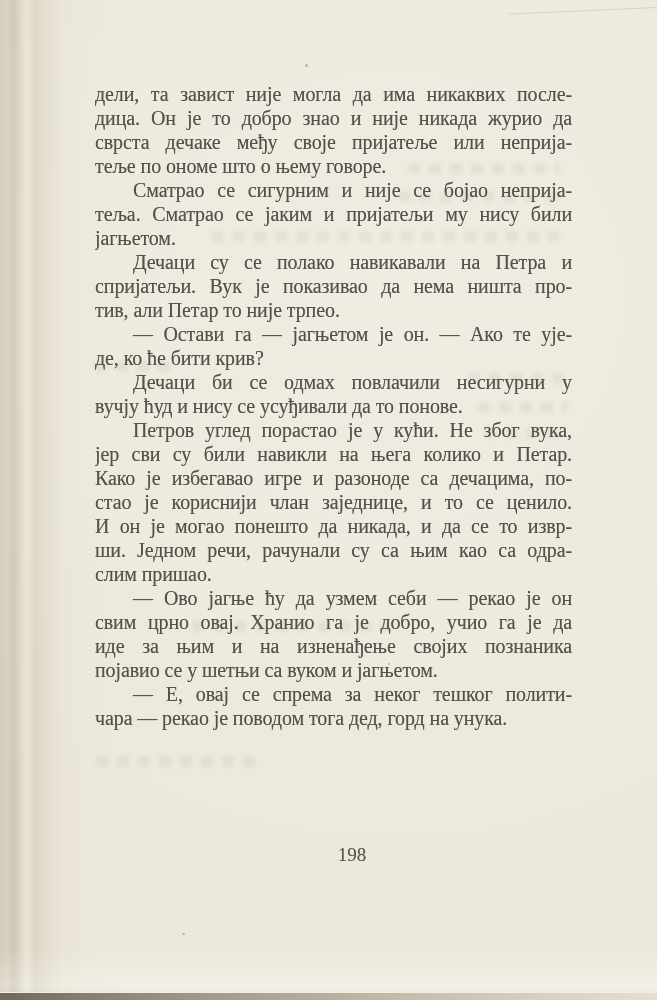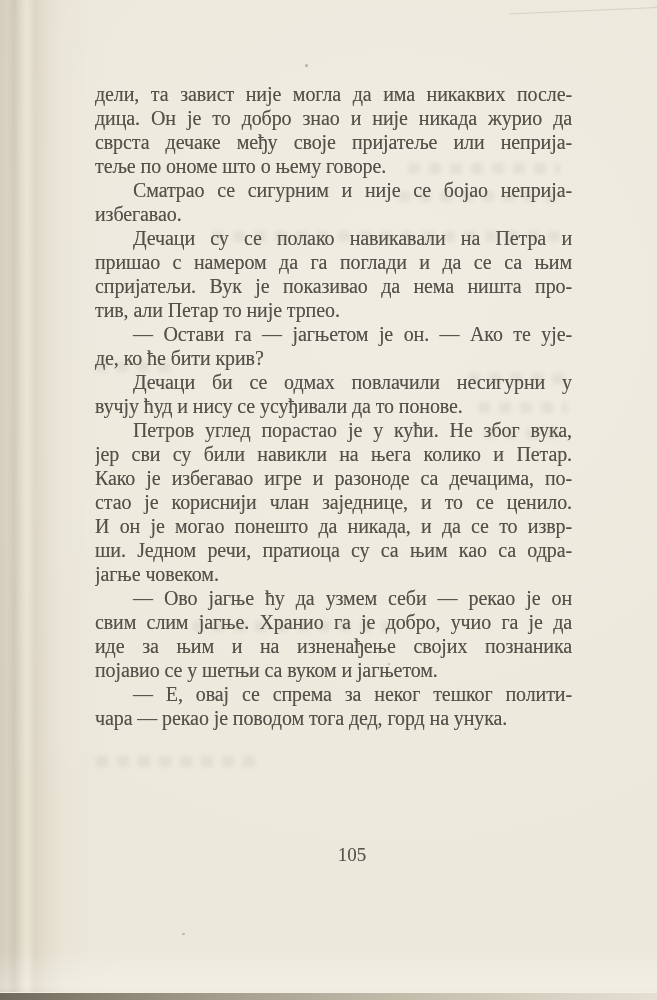--- a/index.html
+++ b/index.html
@@ -77,41 +77,41 @@
   <div class="speck" style="left:305px;top:64px;width:3px;height:3px;"></div>
   <div class="speck" style="left:388px;top:663px;width:2px;height:2px;"></div>
   <div class="speck" style="left:182px;top:933px;width:3px;height:2px;"></div>
 
   <div class="text-block">
       <div class="line">дели, та завист није могла да има никаквих после-</div>
       <div class="line">дица. Он је то добро знао и није никада журио да</div>
       <div class="line">сврста дечаке међу своје пријатеље или неприја-</div>
       <div class="line end">теље по ономе што о њему говоре.</div>
       <div class="line indent">Сматрао се сигурним и није се бојао неприја-</div>
-      <div class="line end">избегавао.</div>
+      <div class="line">теља. Сматрао се јаким и пријатељи му нису били</div>
+      <div class="line end">јагњетом.</div>
       <div class="line indent">Дечаци су се полако навикавали на Петра и</div>
-      <div class="line">пришао с намером да га поглади и да се са њим</div>
       <div class="line">спријатељи. Вук је показивао да нема ништа про-</div>
       <div class="line end">тив, али Петар то није трпео.</div>
       <div class="line indent">— Остави га — јагњетом је он. — Ако те ује-</div>
       <div class="line end">де, ко ће бити крив?</div>
       <div class="line indent">Дечаци би се одмах повлачили несигурни у</div>
       <div class="line end">вучју ћуд и нису се усуђивали да то понове.</div>
       <div class="line indent">Петров углед порастао је у кући. Не због вука,</div>
       <div class="line">јер сви су били навикли на њега колико и Петар.</div>
       <div class="line">Како је избегавао игре и разоноде са дечацима, по-</div>
       <div class="line">стао је кориснији члан заједнице, и то се ценило.</div>
       <div class="line">И он је могао понешто да никада, и да се то извр-</div>
-      <div class="line">ши. Једном речи, пратиоца су са њим као са одра-</div>
-      <div class="line end">јагње човеком.</div>
+      <div class="line">ши. Једном речи, рачунали су са њим као са одра-</div>
+      <div class="line end">слим пришао.</div>
       <div class="line indent">— Ово јагње ћу да узмем себи — рекао је он</div>
-      <div class="line">свим слим јагње. Хранио га је добро, учио га је да</div>
+      <div class="line">свим црно овај. Хранио га је добро, учио га је да</div>
       <div class="line">иде за њим и на изненађење својих познаника</div>
       <div class="line end">појавио се у шетњи са вуком и јагњетом.</div>
       <div class="line indent">— Е, овај се спрема за неког тешког полити-</div>
       <div class="line end">чара — рекао је поводом тога дед, горд на унука.</div>
     </div>
 
-  <div class="page-number">105</div>
+  <div class="page-number">198</div>
 
   <div class="curl"></div>
   <div class="bottom-edge"></div>
 </div>
 
 </body></html>

